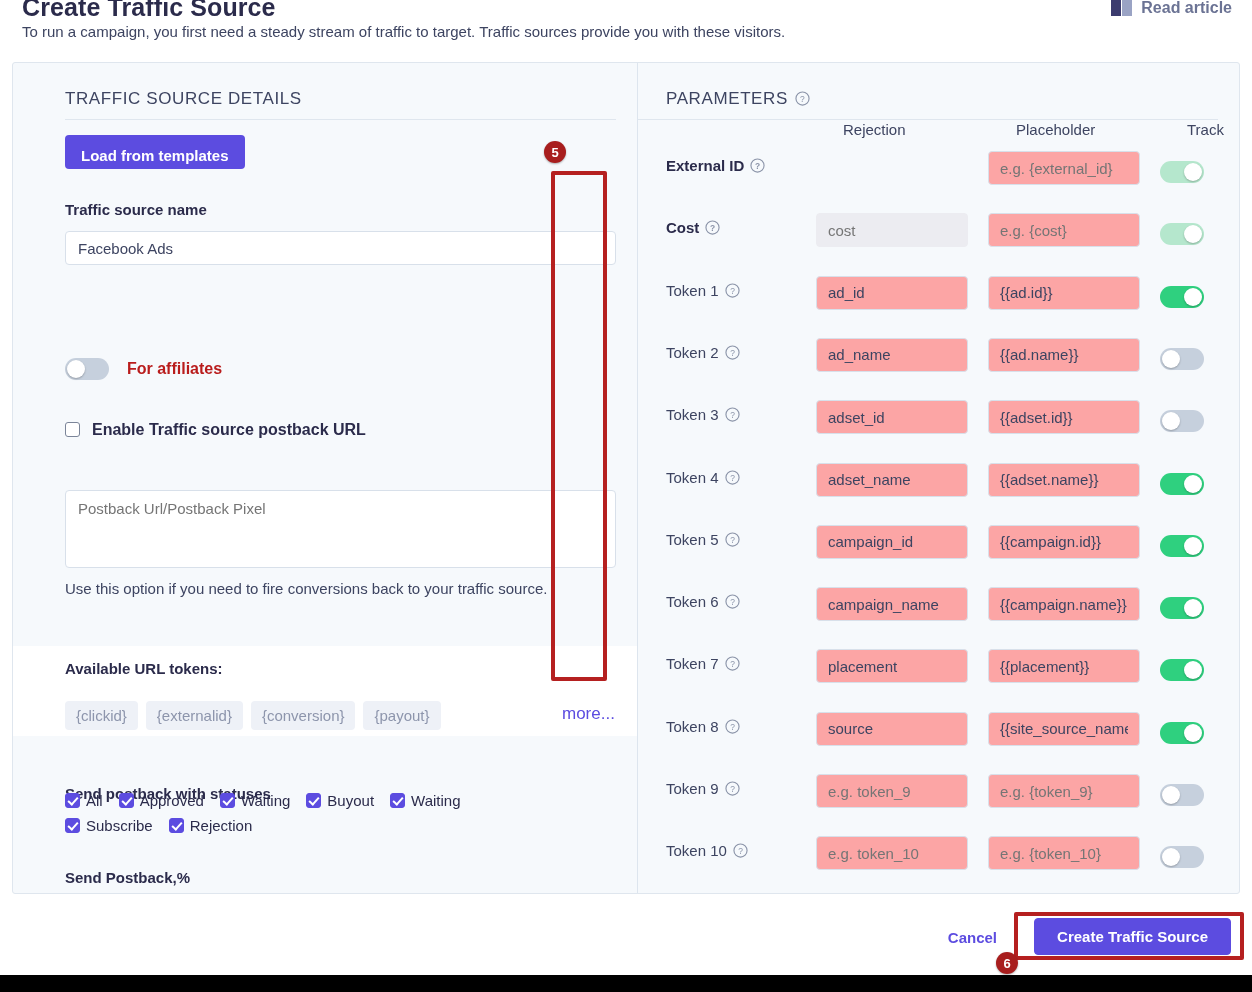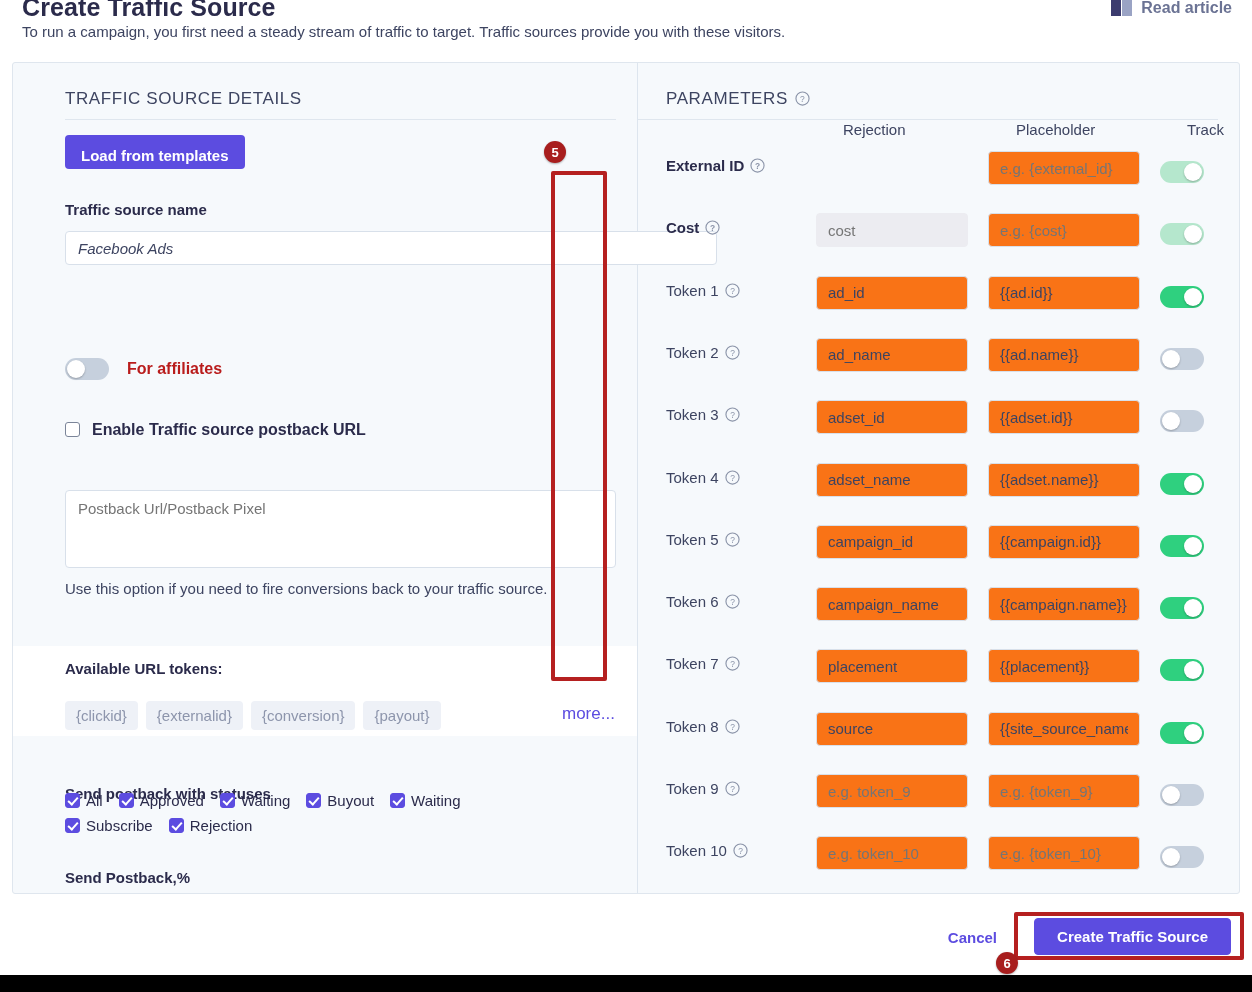--- a/index.html
+++ b/index.html
@@ -70,24 +70,24 @@
   .lbl {
     position: absolute; left: 52px;
     font-size: 15px; font-weight: 700; color: #2b2b4b;
   }
   .lbl-name  { top: 138px; }
   .lbl-tokens{ top: 597px; }
   .lbl-status{ top: 722px; }
   .lbl-pct   { top: 806px; }
 
   .txt-input {
-    position: absolute; left: 52px; width: 652px; height: 34px;
+    position: absolute; left: 52px; width: 551px; height: 34px;
     background: #fff; border: 1px solid #d8e0ea; border-radius: 4px;
     font-family: inherit; font-size: 15px; color: #3d4461;
-    padding: 0 12px; outline: none; font-style: italic;
+    padding: 0 12px; outline: none;
   }
   .in-name { top: 168px; }
 
   .row-affil { position: absolute; left: 52px; top: 295px; display: flex; align-items: center; gap: 18px; }
   .affil-lbl { font-size: 16px; font-weight: 700; color: #b91c1c; }
 
   
   .tgl {
     width: 44px; height: 22px; border-radius: 11px;
     background: #c6d0dd; position: relative; display: inline-block;
@@ -169,21 +169,21 @@
 
   .prow { position: absolute; left: 0; width: 603px; height: 62px; }
   .prow .plabel {
     position: absolute; left: 28px; top: 16px;
     font-size: 15px; font-weight: 700; color: #2b2b4b;
     display: flex; align-items: center; gap: 6px; white-space: nowrap;
   }
   .prow .plabel.thin { font-weight: 400; color: #3d4461; }
   .pfield {
     position: absolute; top: 10px; height: 34px;
-    border: 1px solid #d8e0ea; border-radius: 4px; background: #f97316;
+    border: 1px solid #d8e0ea; border-radius: 4px; background: #fca5a5;
     font-family: inherit; font-size: 15px; color: #3d4461;
     padding: 0 11px; outline: none;
   }
   .pfield.dis { background: #ececf1; border-color: #ececf1; color: #9aa0b0; }
   .f-param { left: 178px; width: 152px; }
   .f-place { left: 350px; width: 152px; }
   .prow .tgl { position: absolute; left: 522px; top: 20px; }
 
   
   .hl-box {

